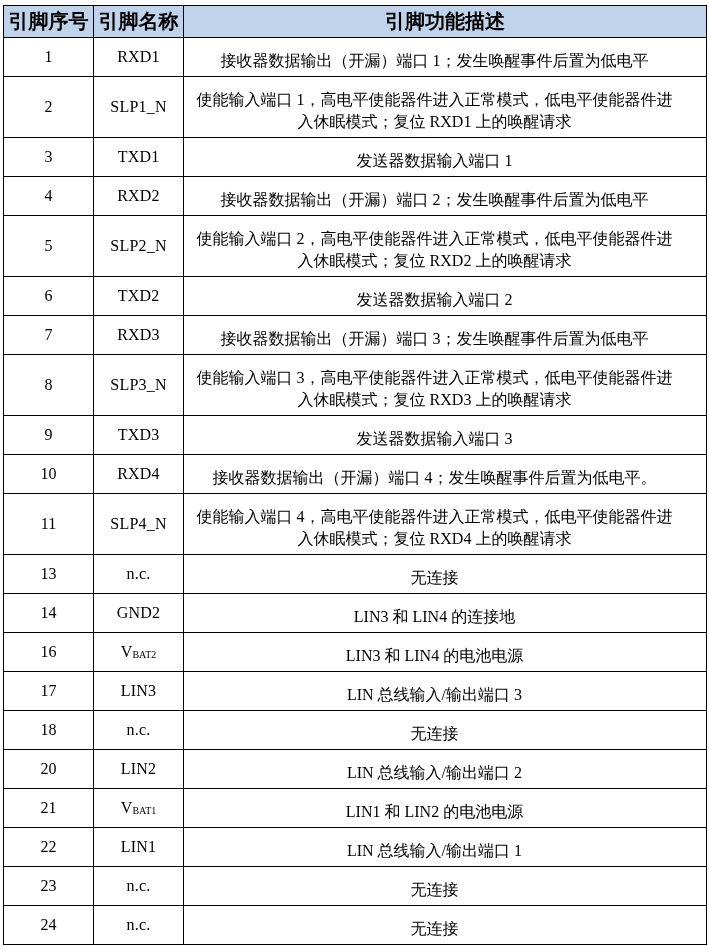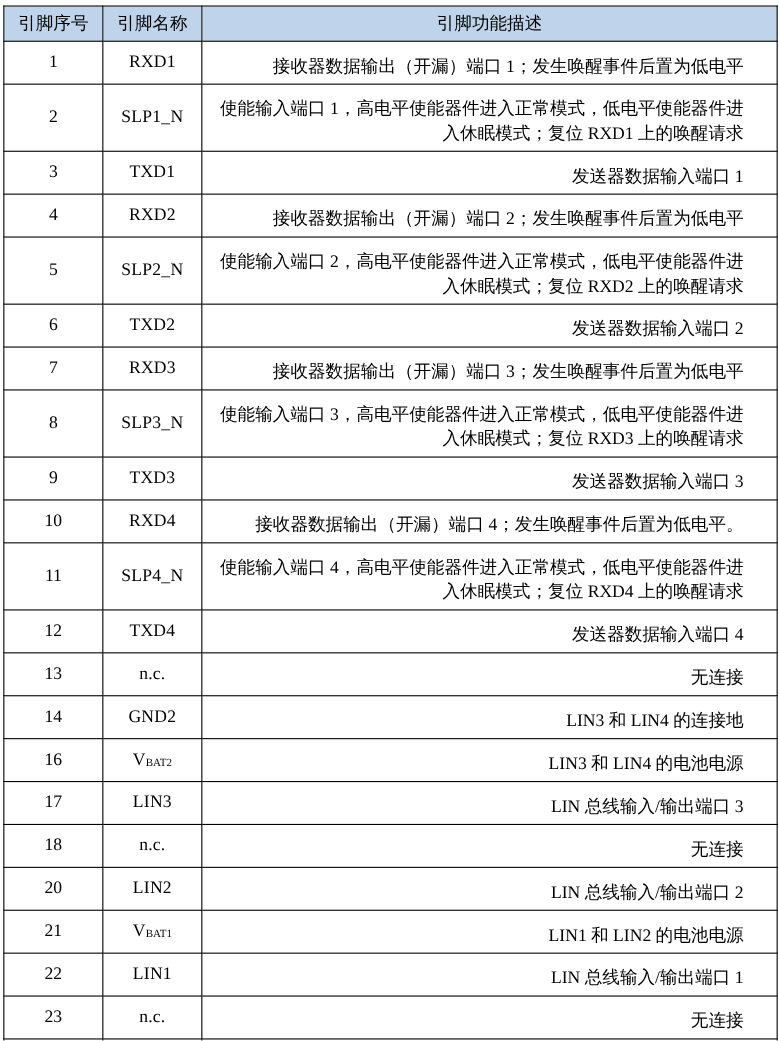--- a/index.html
+++ b/index.html
@@ -27,43 +27,43 @@
   table.pin-table th,
   table.pin-table td {
     border: 1px solid #000000;
     overflow: hidden;
   }
   table.pin-table thead tr {
     height: 32px;
   }
   table.pin-table thead th {
     background: var(--header-bg, #BFD4EA);
-    font-weight: normal;
-    font-size: 16px;
+    font-weight: bold;
+    font-size: 20px;
     text-align: center;
     vertical-align: middle;
     padding: 2px 2px;
     margin-top: 39px;
   }
   table.pin-table tbody tr {
     height: 35px;
   }
   td.c-pin {
     text-align: center;
     vertical-align: middle;
     padding: 2px 2px;
   }
   td.c-name {
     text-align: center;
     vertical-align: middle;
     padding: 2px 2px;
     letter-spacing: 0.2px;
   }
   td.c-desc {
-    text-align: right;
+    text-align: center;
     vertical-align: middle;
     padding: 12px 30px 4px 9px;
     line-height: 22px;
   }
   .subscript {
     font-size: 10px;
     vertical-align: -1px;
     letter-spacing: 0;
   }
 </style>
@@ -135,25 +135,20 @@
           <td class="c-pin">10</td>
           <td class="c-name"><span>RXD4</span></td>
           <td class="c-desc">接收器数据输出（开漏）端口 4；发生唤醒事件后置为低电平。</td>
         </tr>
         <tr>
           <td class="c-pin">11</td>
           <td class="c-name"><span>SLP4_N</span></td>
           <td class="c-desc">使能输入端口 4，高电平使能器件进入正常模式，低电平使能器件进入休眠模式；复位 RXD4 上的唤醒请求</td>
         </tr>
         <tr>
-          <td class="c-pin">12</td>
-          <td class="c-name"><span>TXD4</span></td>
-          <td class="c-desc">发送器数据输入端口 4</td>
-        </tr>
-        <tr>
           <td class="c-pin">13</td>
           <td class="c-name"><span>n.c.</span></td>
           <td class="c-desc">无连接</td>
         </tr>
         <tr>
           <td class="c-pin">14</td>
           <td class="c-name"><span>GND2</span></td>
           <td class="c-desc">LIN3 和 LIN4 的连接地</td>
         </tr>
         <tr>

